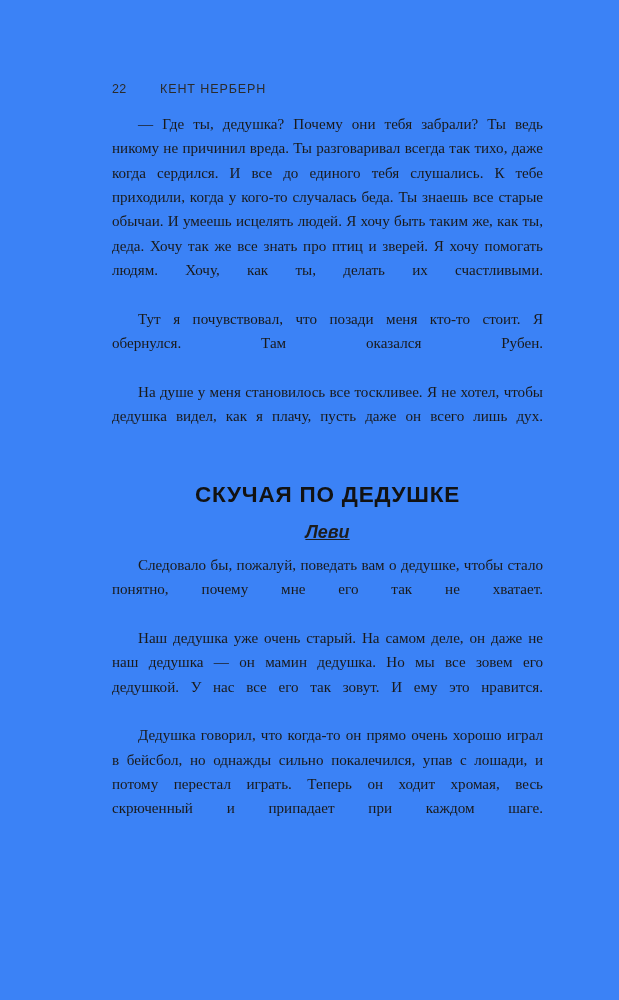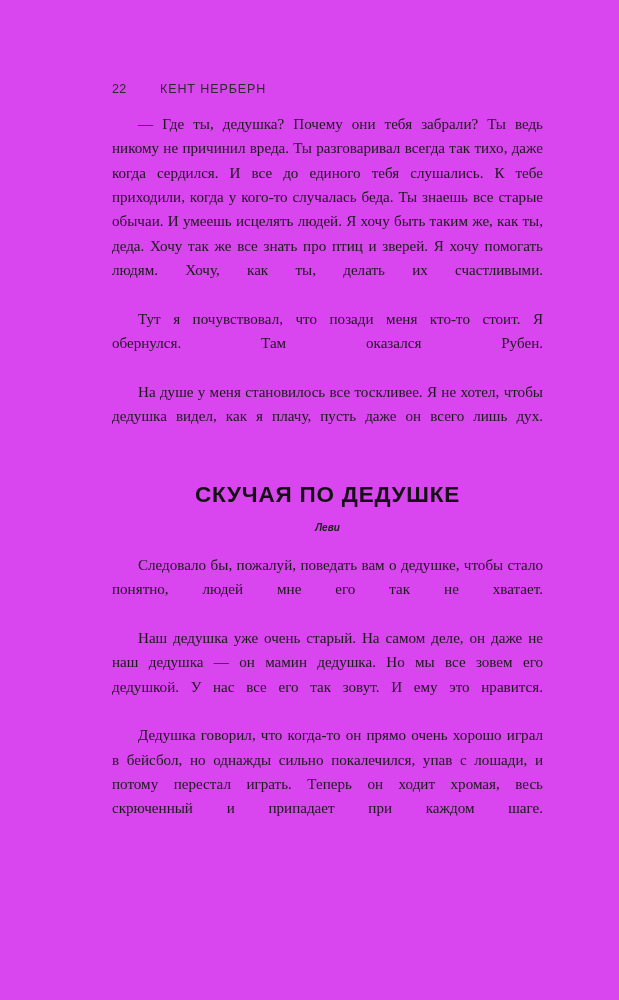--- a/index.html
+++ b/index.html
@@ -14,21 +14,21 @@
     overflow: hidden;
     font-family: "Liberation Serif", "DejaVu Serif", serif;
     color: #1a1a1a;
     -webkit-font-smoothing: antialiased;
   }
 
   .page {
     position: relative;
     width: 619px;
     height: 1000px;
-    background: #d946ef;
+    background: #3b82f6;
     box-sizing: border-box;
   }
 
   
   .running-head {
     position: absolute;
     left: 112px;
     top: 70px;
     width: 431px;
     display: flex;
@@ -89,24 +89,25 @@
     font-size: 22.5px;
     letter-spacing: 0.8px;
     color: #121212;
     line-height: 1.15;
     margin: 12px;
   }
   .chapter-author {
     font-family: "Liberation Sans", "DejaVu Sans", sans-serif;
     font-style: italic;
     font-weight: bold;
-    font-size: 10px;
+    font-size: 18px;
     color: #1d1d1d;
     margin: 14px 0 0 0;
     line-height: 1.15;
+    text-decoration: underline;
   }
 
   .textblock-two {
     position: absolute;
     left: 112px;
     top: 553px;
     width: 431px;
   }
 </style>
 </head>
@@ -124,18 +125,18 @@
     <p class="para">Тут я почувствовал, что позади меня кто-то стоит. Я обернулся. Там оказался Рубен.</p>
     <p class="para">На душе у меня становилось все тоскливее. Я не хотел, чтобы дедушка видел, как я плачу, пусть даже он всего лишь дух.</p>
   </div>
 
   <div class="chapter">
     <h1 class="chapter-title">СКУЧАЯ ПО ДЕДУШКЕ</h1>
     <p class="chapter-author">Леви</p>
   </div>
 
   <div class="textblock-two">
-    <p class="para">Следовало бы, пожалуй, поведать вам о дедушке, чтобы стало понятно, людей мне его так не хватает.</p>
+    <p class="para">Следовало бы, пожалуй, поведать вам о дедушке, чтобы стало понятно, почему мне его так не хватает.</p>
     <p class="para">Наш дедушка уже очень старый. На самом деле, он даже не наш дедушка — он мамин дедушка. Но мы все зовем его дедушкой. У нас все его так зовут. И ему это нравится.</p>
     <p class="para">Дедушка говорил, что когда-то он прямо очень хорошо играл в бейсбол, но однажды сильно покалечился, упав с лошади, и потому перестал играть. Теперь он ходит хромая, весь скрюченный и припадает при каждом шаге.</p>
   </div>
 
 </div>
 
 </body></html>

